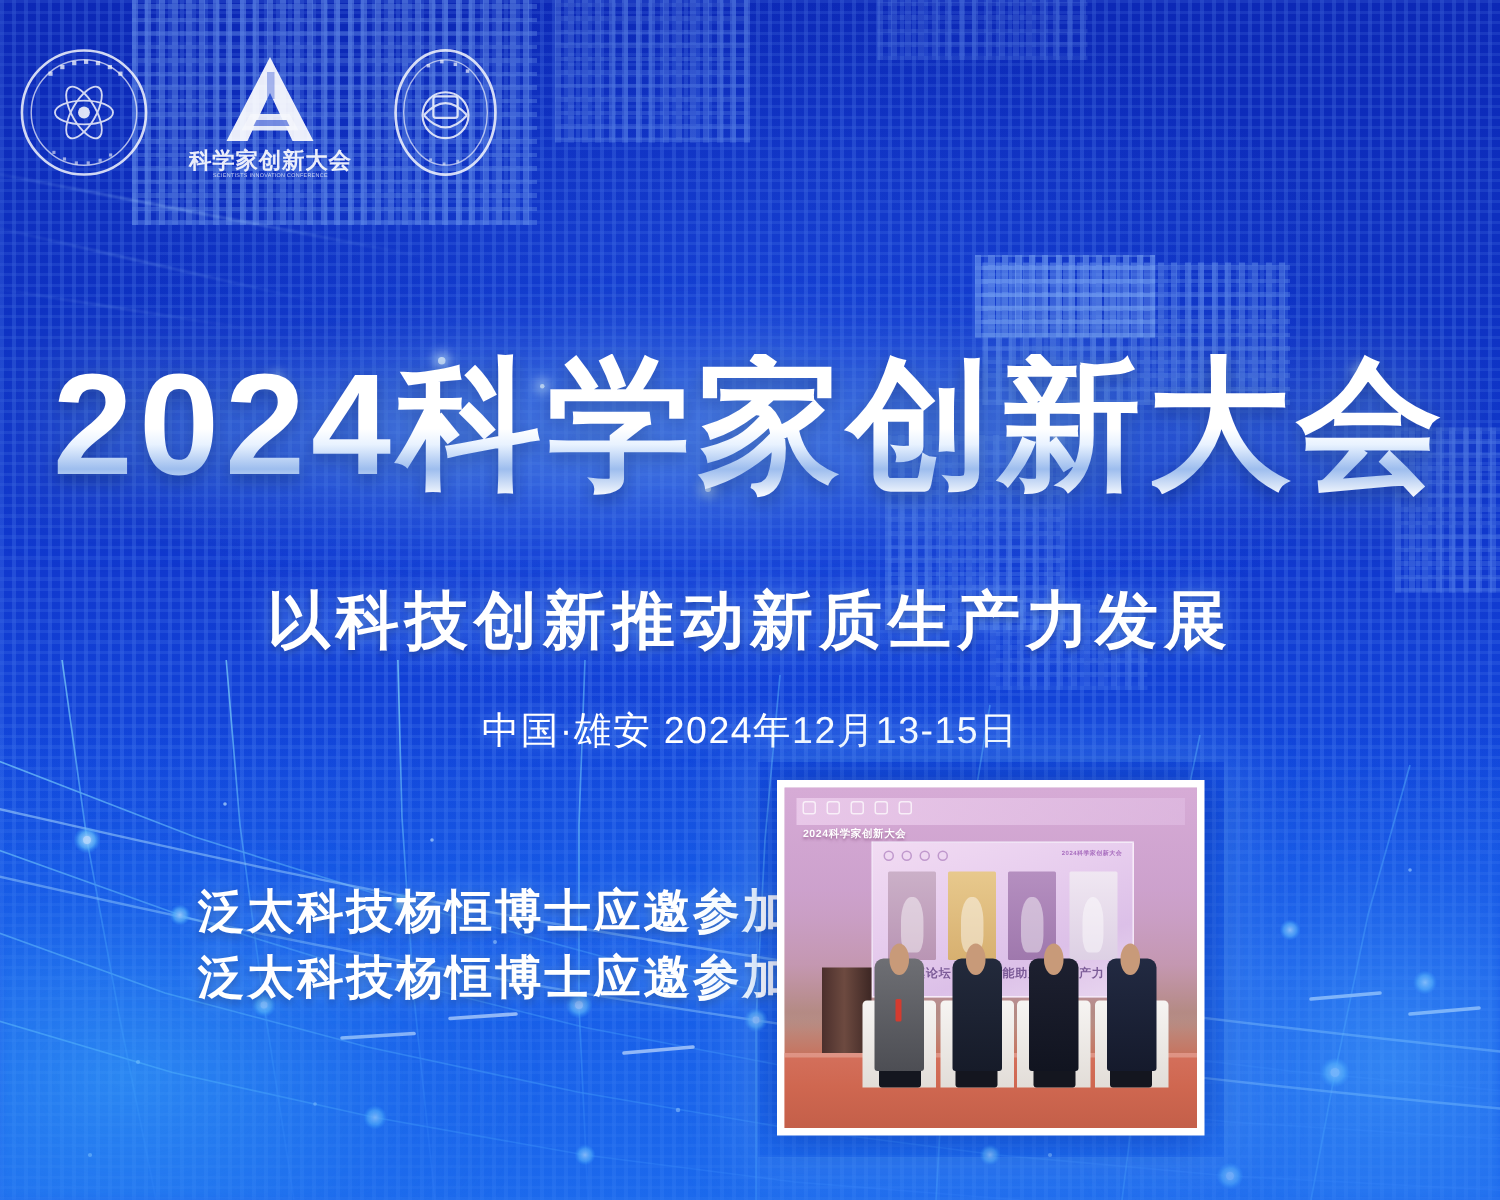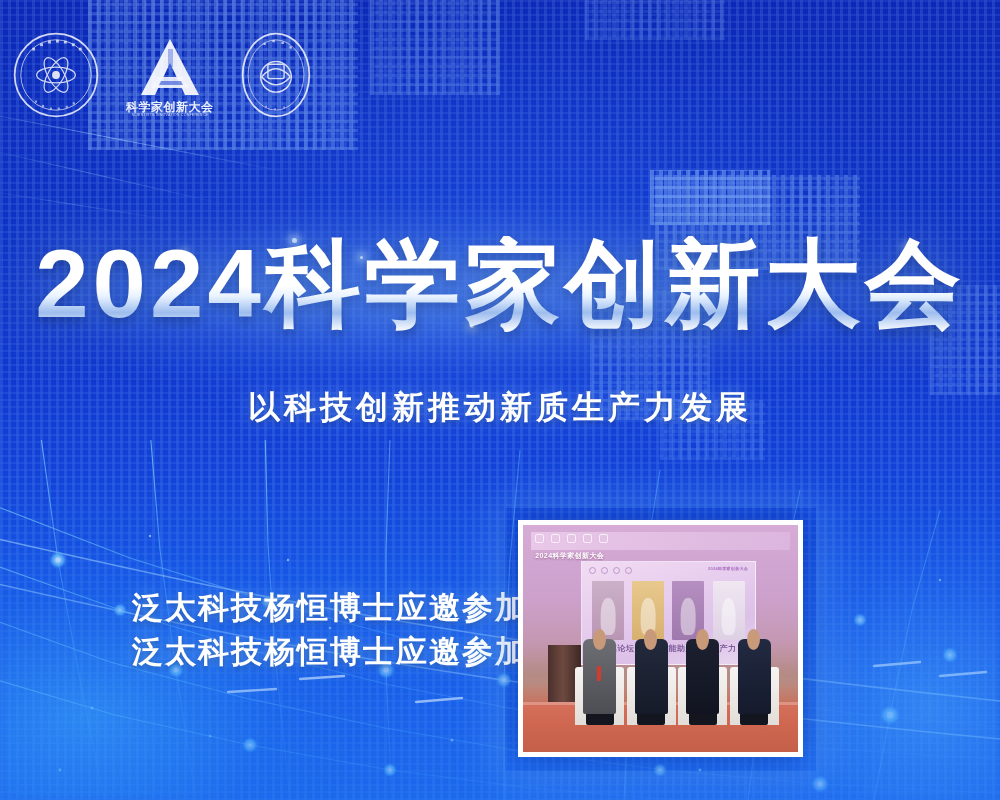--- a/index.html
+++ b/index.html
@@ -72,37 +72,37 @@
     filter:blur(3px);
   }
 
   
   .logos{position:absolute;left:12px;top:30px;display:flex;align-items:center;gap:26px;}
   .logo{position:relative;opacity:.95;}
   .seal{width:88px;height:88px;}
   .seal-oval{width:72px;height:90px;}
   .tri-wrap{display:flex;flex-direction:column;align-items:center;}
   .tri-txt{margin-top:2px;line-height:1;text-align:center;}
-  .tri-txt .l1{display:block;font-size:12px;font-weight:bold;letter-spacing:.5px;color:#fff;opacity:.95;}
+  .tri-txt .l1{display:block;font-size:15px;font-weight:bold;letter-spacing:.5px;color:#fff;opacity:.95;}
   .tri-txt .l2{display:block;font-size:3.6px;letter-spacing:.2px;color:#fff;opacity:.8;margin-top:1px;}
 
   
   .maintitle{
     position:absolute;left:0;right:0;top:236px;text-align:center;
     font-size:96px;font-weight:bold;letter-spacing:4px;line-height:1;
     font-family:"Liberation Sans","DejaVu Sans",sans-serif;
     background:linear-gradient(180deg,#ffffff 0%,#ffffff 52%,#e8f2ff 63%,#9dbdee 80%,#ffffff 100%);
     -webkit-background-clip:text;background-clip:text;color:transparent;
     -webkit-text-fill-color:transparent;
     filter:drop-shadow(0 0 26px rgba(120,180,255,.75)) drop-shadow(0 4px 6px rgba(0,20,90,.55));
     white-space:nowrap;
   }
   .subtitle{
     position:absolute;left:0;right:0;top:386px;text-align:center;
-    font-size:32px;font-weight:bold;letter-spacing:4px;color:#ffffff;
+    font-size:42px;font-weight:bold;letter-spacing:4px;color:#ffffff;
     text-shadow:0 0 18px rgba(120,180,255,.75),0 2px 5px rgba(0,20,90,.5);
     white-space:nowrap;
   }
   .dateline{
     position:absolute;left:0;right:0;top:470px;text-align:center;
     font-size:25px;letter-spacing:1px;color:#ffffff;font-weight:500;
     text-shadow:0 0 12px rgba(130,190,255,.6);
     white-space:nowrap;
   }
 
@@ -344,20 +344,21 @@
             <rect x="38" y="87" width="2" height="2"></rect>
           <rect x="48" y="85" width="2" height="2"></rect>
         </g>
       </svg>
     </div>
 
   </div>
 
   <div class="maintitle">2024科学家创新大会</div>
   <div class="subtitle">以科技创新推动新质生产力发展</div>
+  <div class="dateline">中国·雄安  2024年12月13-15日</div>
 
   <div class="caption">
     <span>泛太科技杨恒博士应邀参加</span>
     <span>泛太科技杨恒博士应邀参加</span>
   </div>
 
   <div class="photo-glow"></div>
   <div class="photo-frame">
     <div class="photo">
       <div class="ph-wall"></div>

